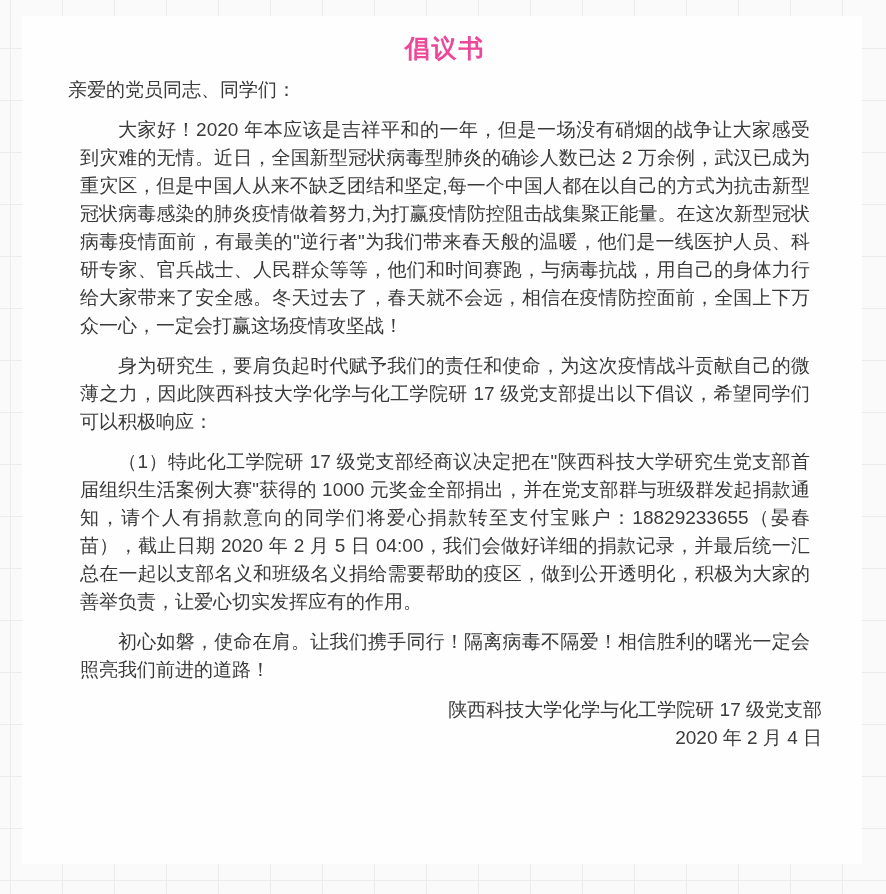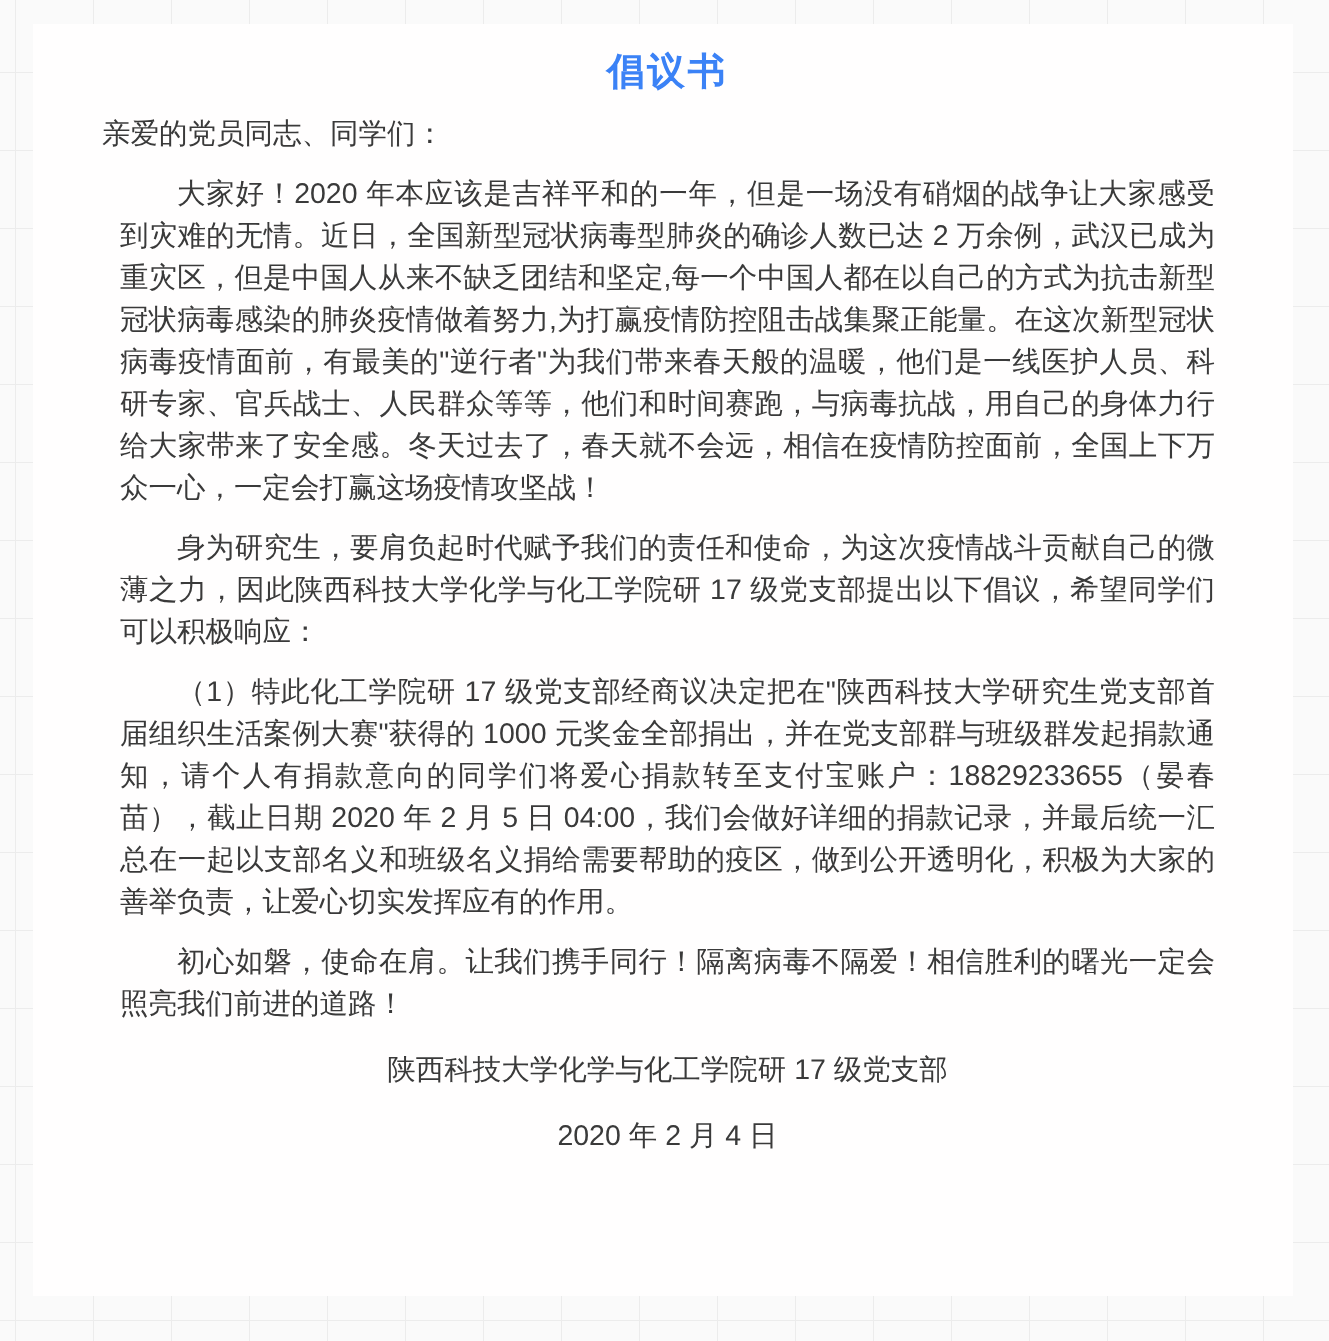--- a/index.html
+++ b/index.html
@@ -31,21 +31,21 @@
     background: #fffefe;
     padding: 10px 40px 0 46px;
     color: #3a3a3a;
   }
   .title {
     font-size: 25px;
     line-height: 32px;
     font-weight: bold;
     text-align: center;
     margin: 6px 0 12px 0;
-    color: #3b82f6;
+    color: #ec4899;
     letter-spacing: 2px;
   }
   .salutation {
     font-size: 19px;
     line-height: 28px;
     margin: 0;
   }
   .para {
     font-size: 19px;
     line-height: 28px;
@@ -53,21 +53,21 @@
     text-indent: 2em;
     text-align: justify;
     word-break: break-all;
   }
   .signature {
     margin-top: 12px;
     text-align: right;
     font-size: 19px;
     line-height: 28px;
   }
-  .signature p { margin: 16px; text-align: center; }
+  .signature p { margin: 0; }
 </style>
 </head>
 <body>
 
 <div class="page">
   <div class="doc">
     <h1 class="title">倡议书</h1>
 
     <p class="salutation">亲爱的党员同志、同学们：</p>
 

